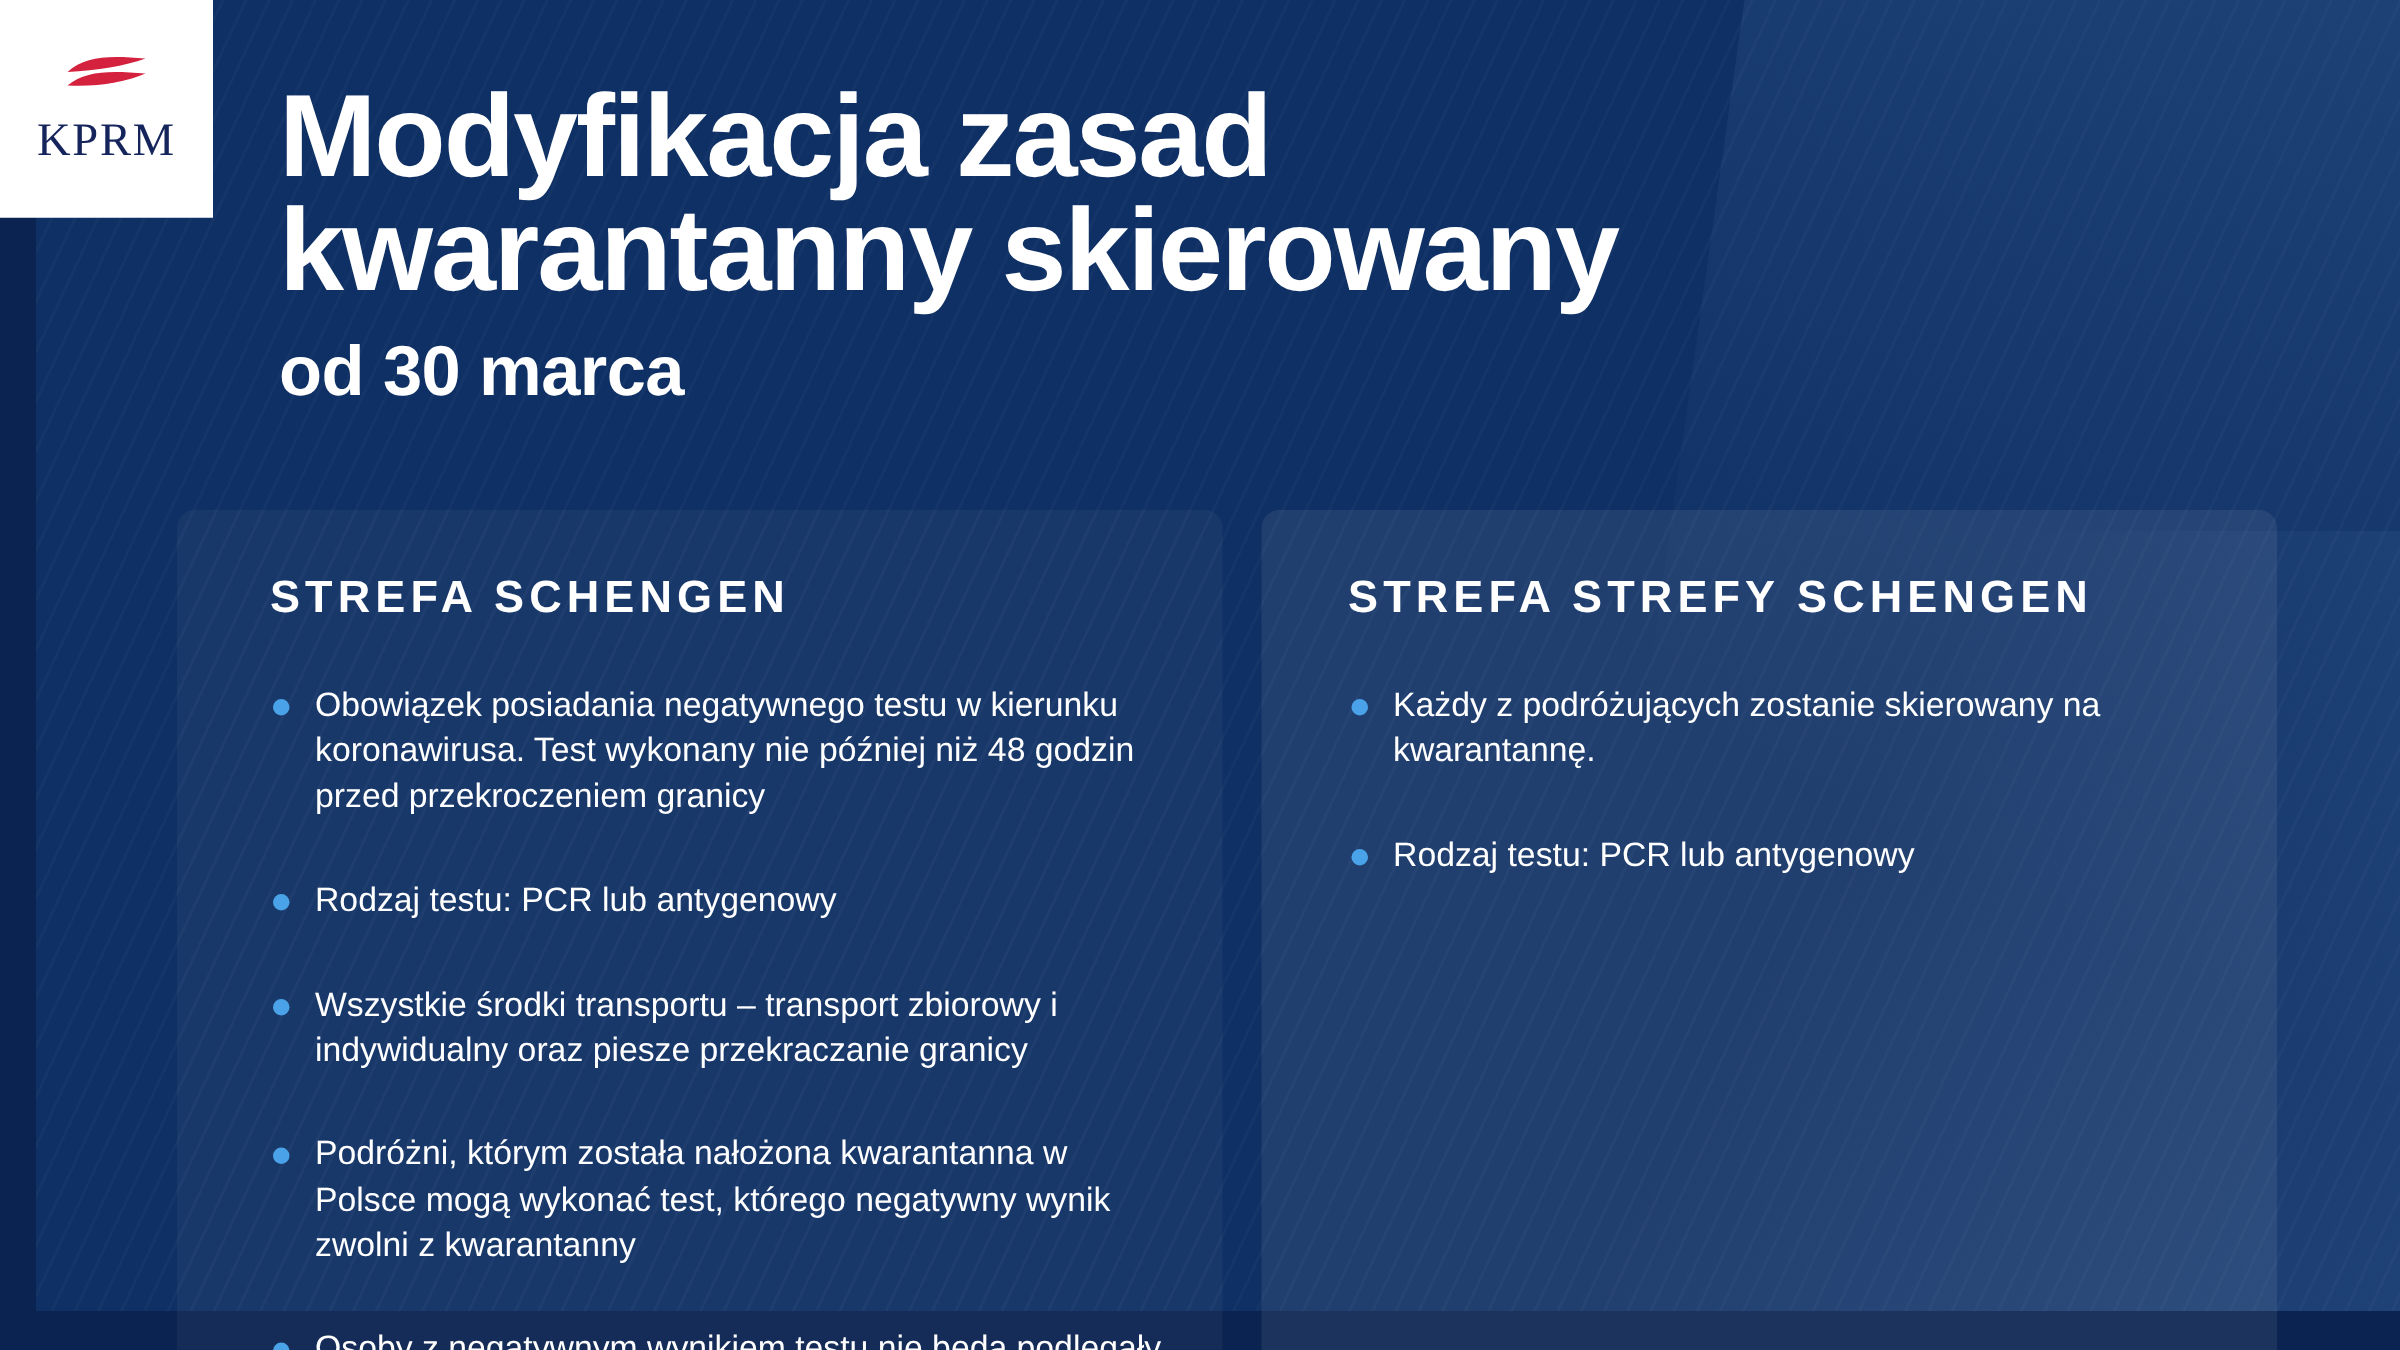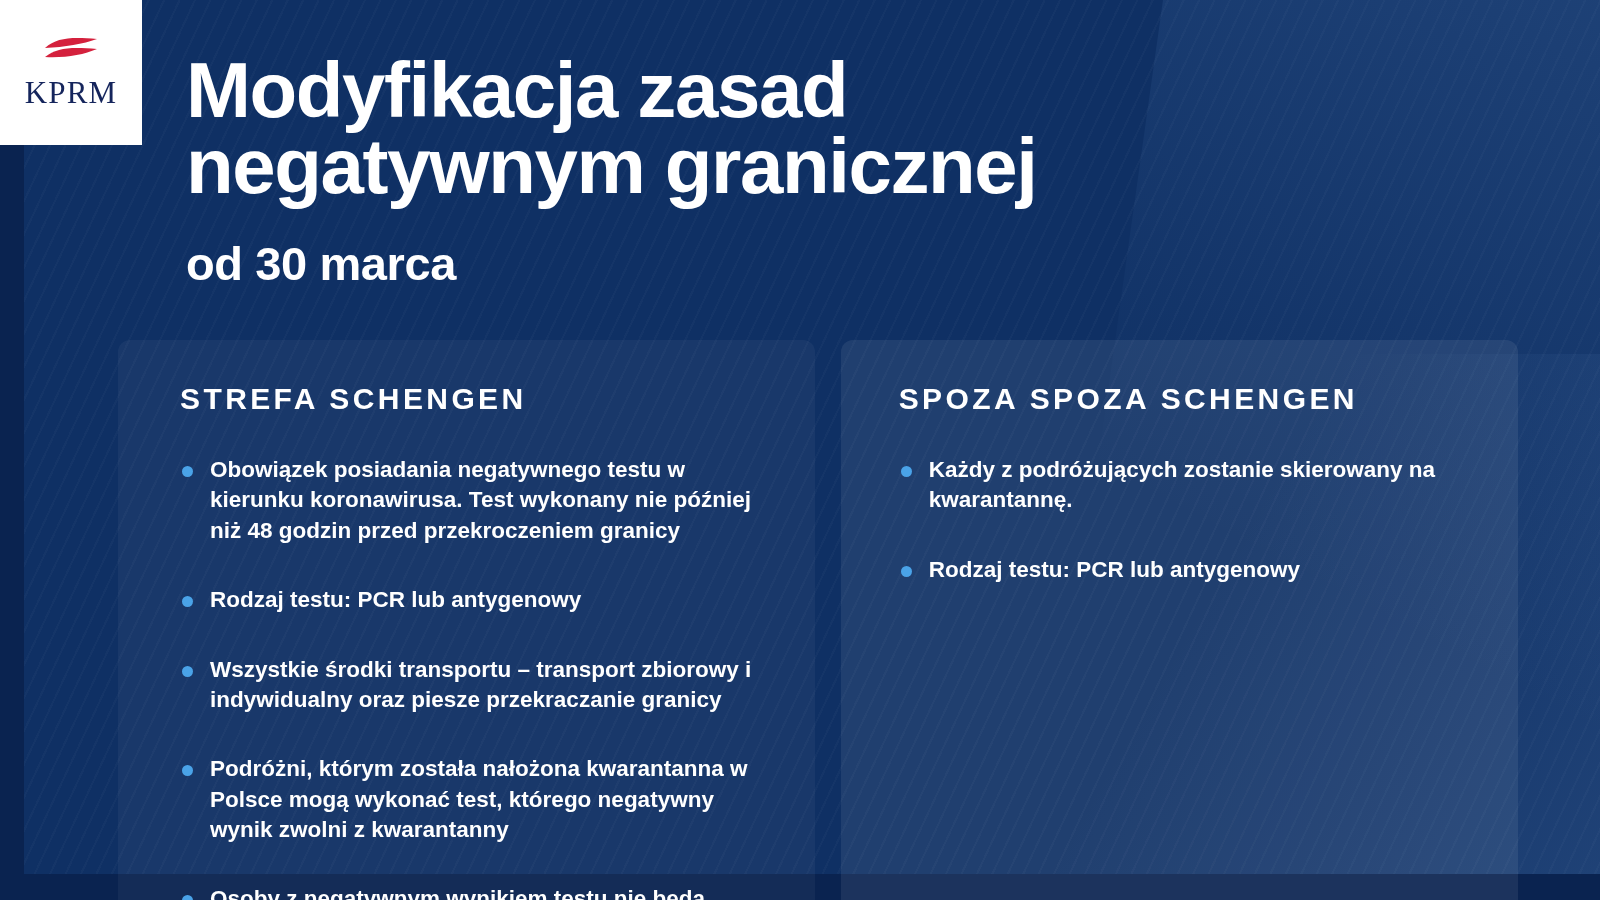--- a/index.html
+++ b/index.html
@@ -110,21 +110,21 @@
     color: #ffffff;
   }
   .headline h1 {
     font-size: 78px;
     line-height: 0.98;
     font-weight: 700;
     letter-spacing: -1.4px;
     color: #ffffff;
   }
   .headline .sub {
-    margin-top: 31px;
+    margin-top: 14px;
     font-size: 47px;
     font-weight: 600;
     letter-spacing: -0.4px;
     color: #ffffff;
   }
 
   
   .columns {
     position: absolute;
     left: 118px; top: 340px;
@@ -160,21 +160,21 @@
   ul.bullets {
     list-style: none;
   }
   ul.bullets li {
     position: relative;
     padding-left: 30px;
     margin-bottom: 26px;
     color: #ffffff;
     font-size: 22.5px;
     line-height: 1.35;
-    font-weight: 700;
+    font-weight: 400;
     max-width: 620px;
     margin-top: 39px;
   }
   ul.bullets li::before {
     content: "";
     position: absolute;
     left: 2px;
     top: 11px;
     width: 11px;
     height: 11px;
@@ -202,39 +202,39 @@
     <svg class="logo-flag" viewBox="0 0 56 34" aria-hidden="true">
       <path d="M2 13 C14 2, 30 2, 54 4 C40 9, 22 12, 2 13 Z" fill="#d4213d"></path>
       <path d="M2 22 C14 12, 30 12, 54 14 C40 20, 22 23, 2 22 Z" fill="#d4213d"></path>
     </svg>
     <div class="logo-text">KPRM</div>
     <div class="logo-underline"></div>
   </div>
 
   <div class="headline">
     <h1>Modyfikacja zasad</h1>
-    <h1>negatywnym granicznej</h1>
+    <h1>kwarantanny skierowany</h1>
     <div class="sub">od 30 marca</div>
   </div>
 
   <div class="columns">
 
     <div class="card card-left">
       <h2>STREFA SCHENGEN</h2>
       <ul class="bullets">
         <li>Obowiązek posiadania negatywnego testu w kierunku koronawirusa. Test wykonany nie później niż 48 godzin przed przekroczeniem granicy</li>
         <li>Rodzaj testu: PCR lub antygenowy</li>
         <li>Wszystkie środki transportu – transport zbiorowy i indywidualny oraz piesze przekraczanie granicy</li>
         <li>Podróżni, którym została nałożona kwarantanna w Polsce mogą wykonać test, którego negatywny wynik zwolni z kwarantanny</li>
         <li>Osoby z negatywnym wynikiem testu nie będą podlegały obowiązkowej kwarantannie</li>
       </ul>
     </div>
 
     <div class="card card-right">
-      <h2>SPOZA SPOZA SCHENGEN</h2>
+      <h2>STREFA STREFY SCHENGEN</h2>
       <ul class="bullets">
         <li>Każdy z podróżujących zostanie skierowany na kwarantannę.</li>
         <li>Rodzaj testu: PCR lub antygenowy</li>
       </ul>
     </div>
 
   </div>
 </div>
 
 </body></html>

